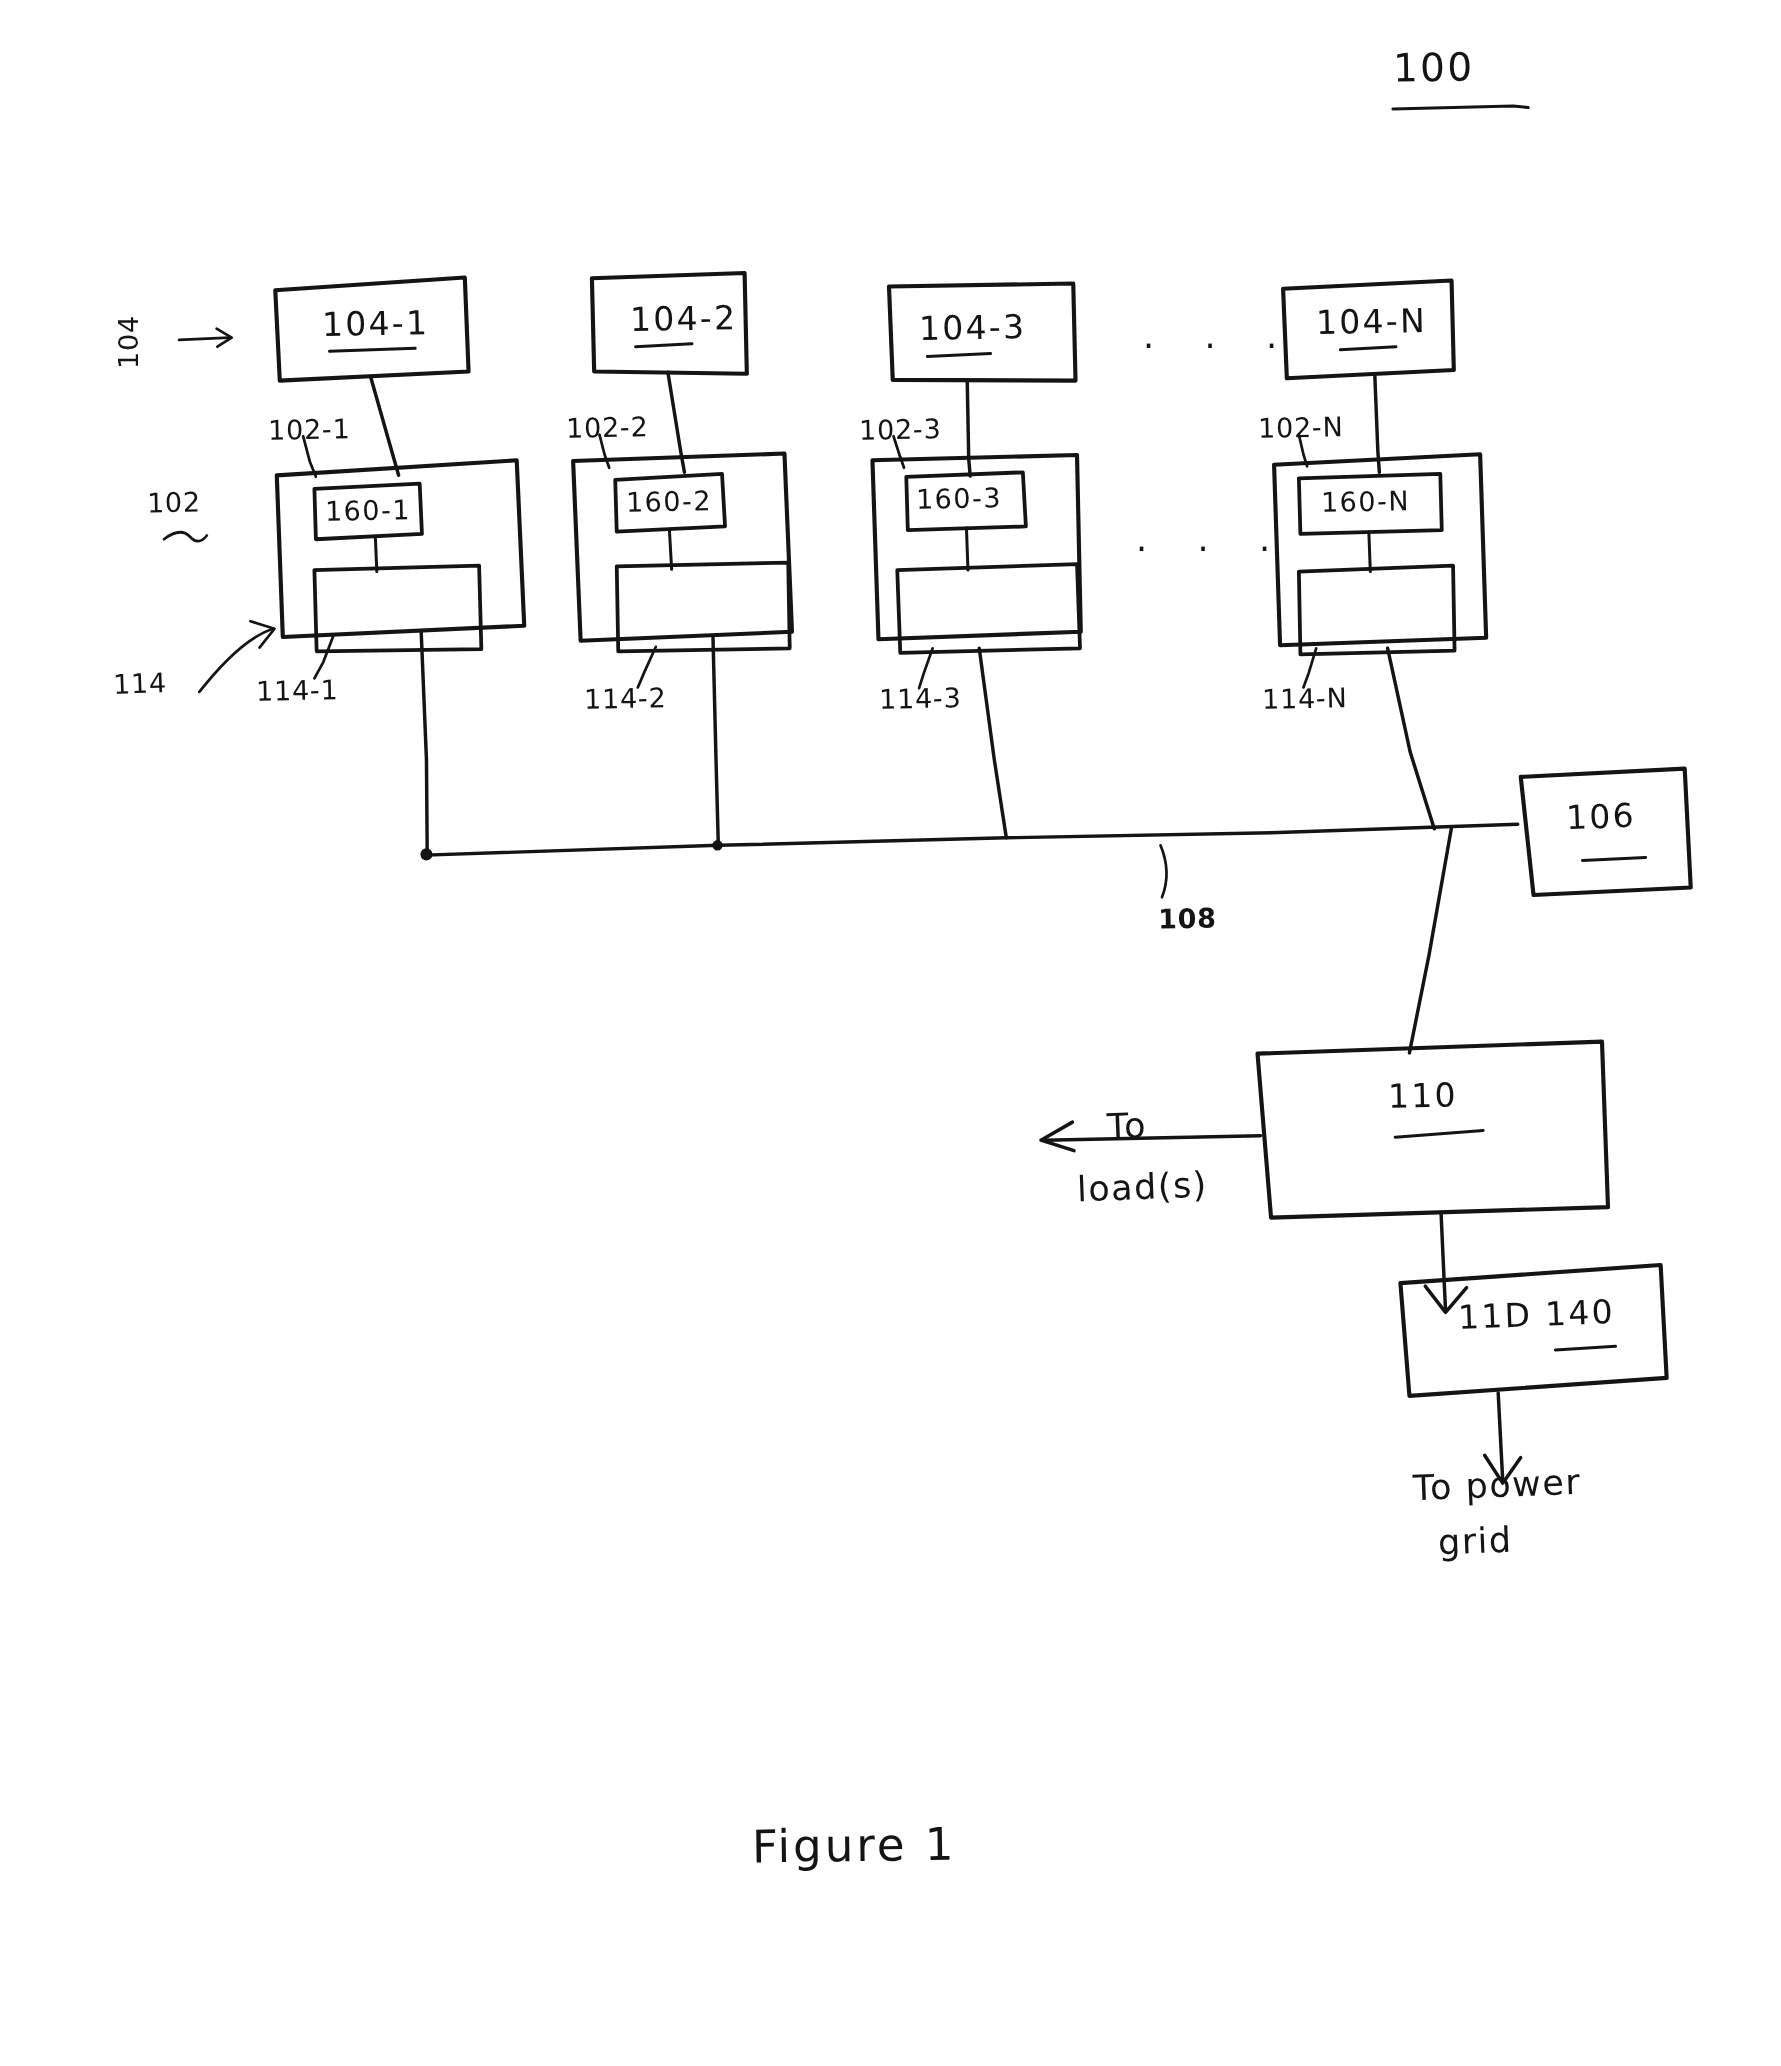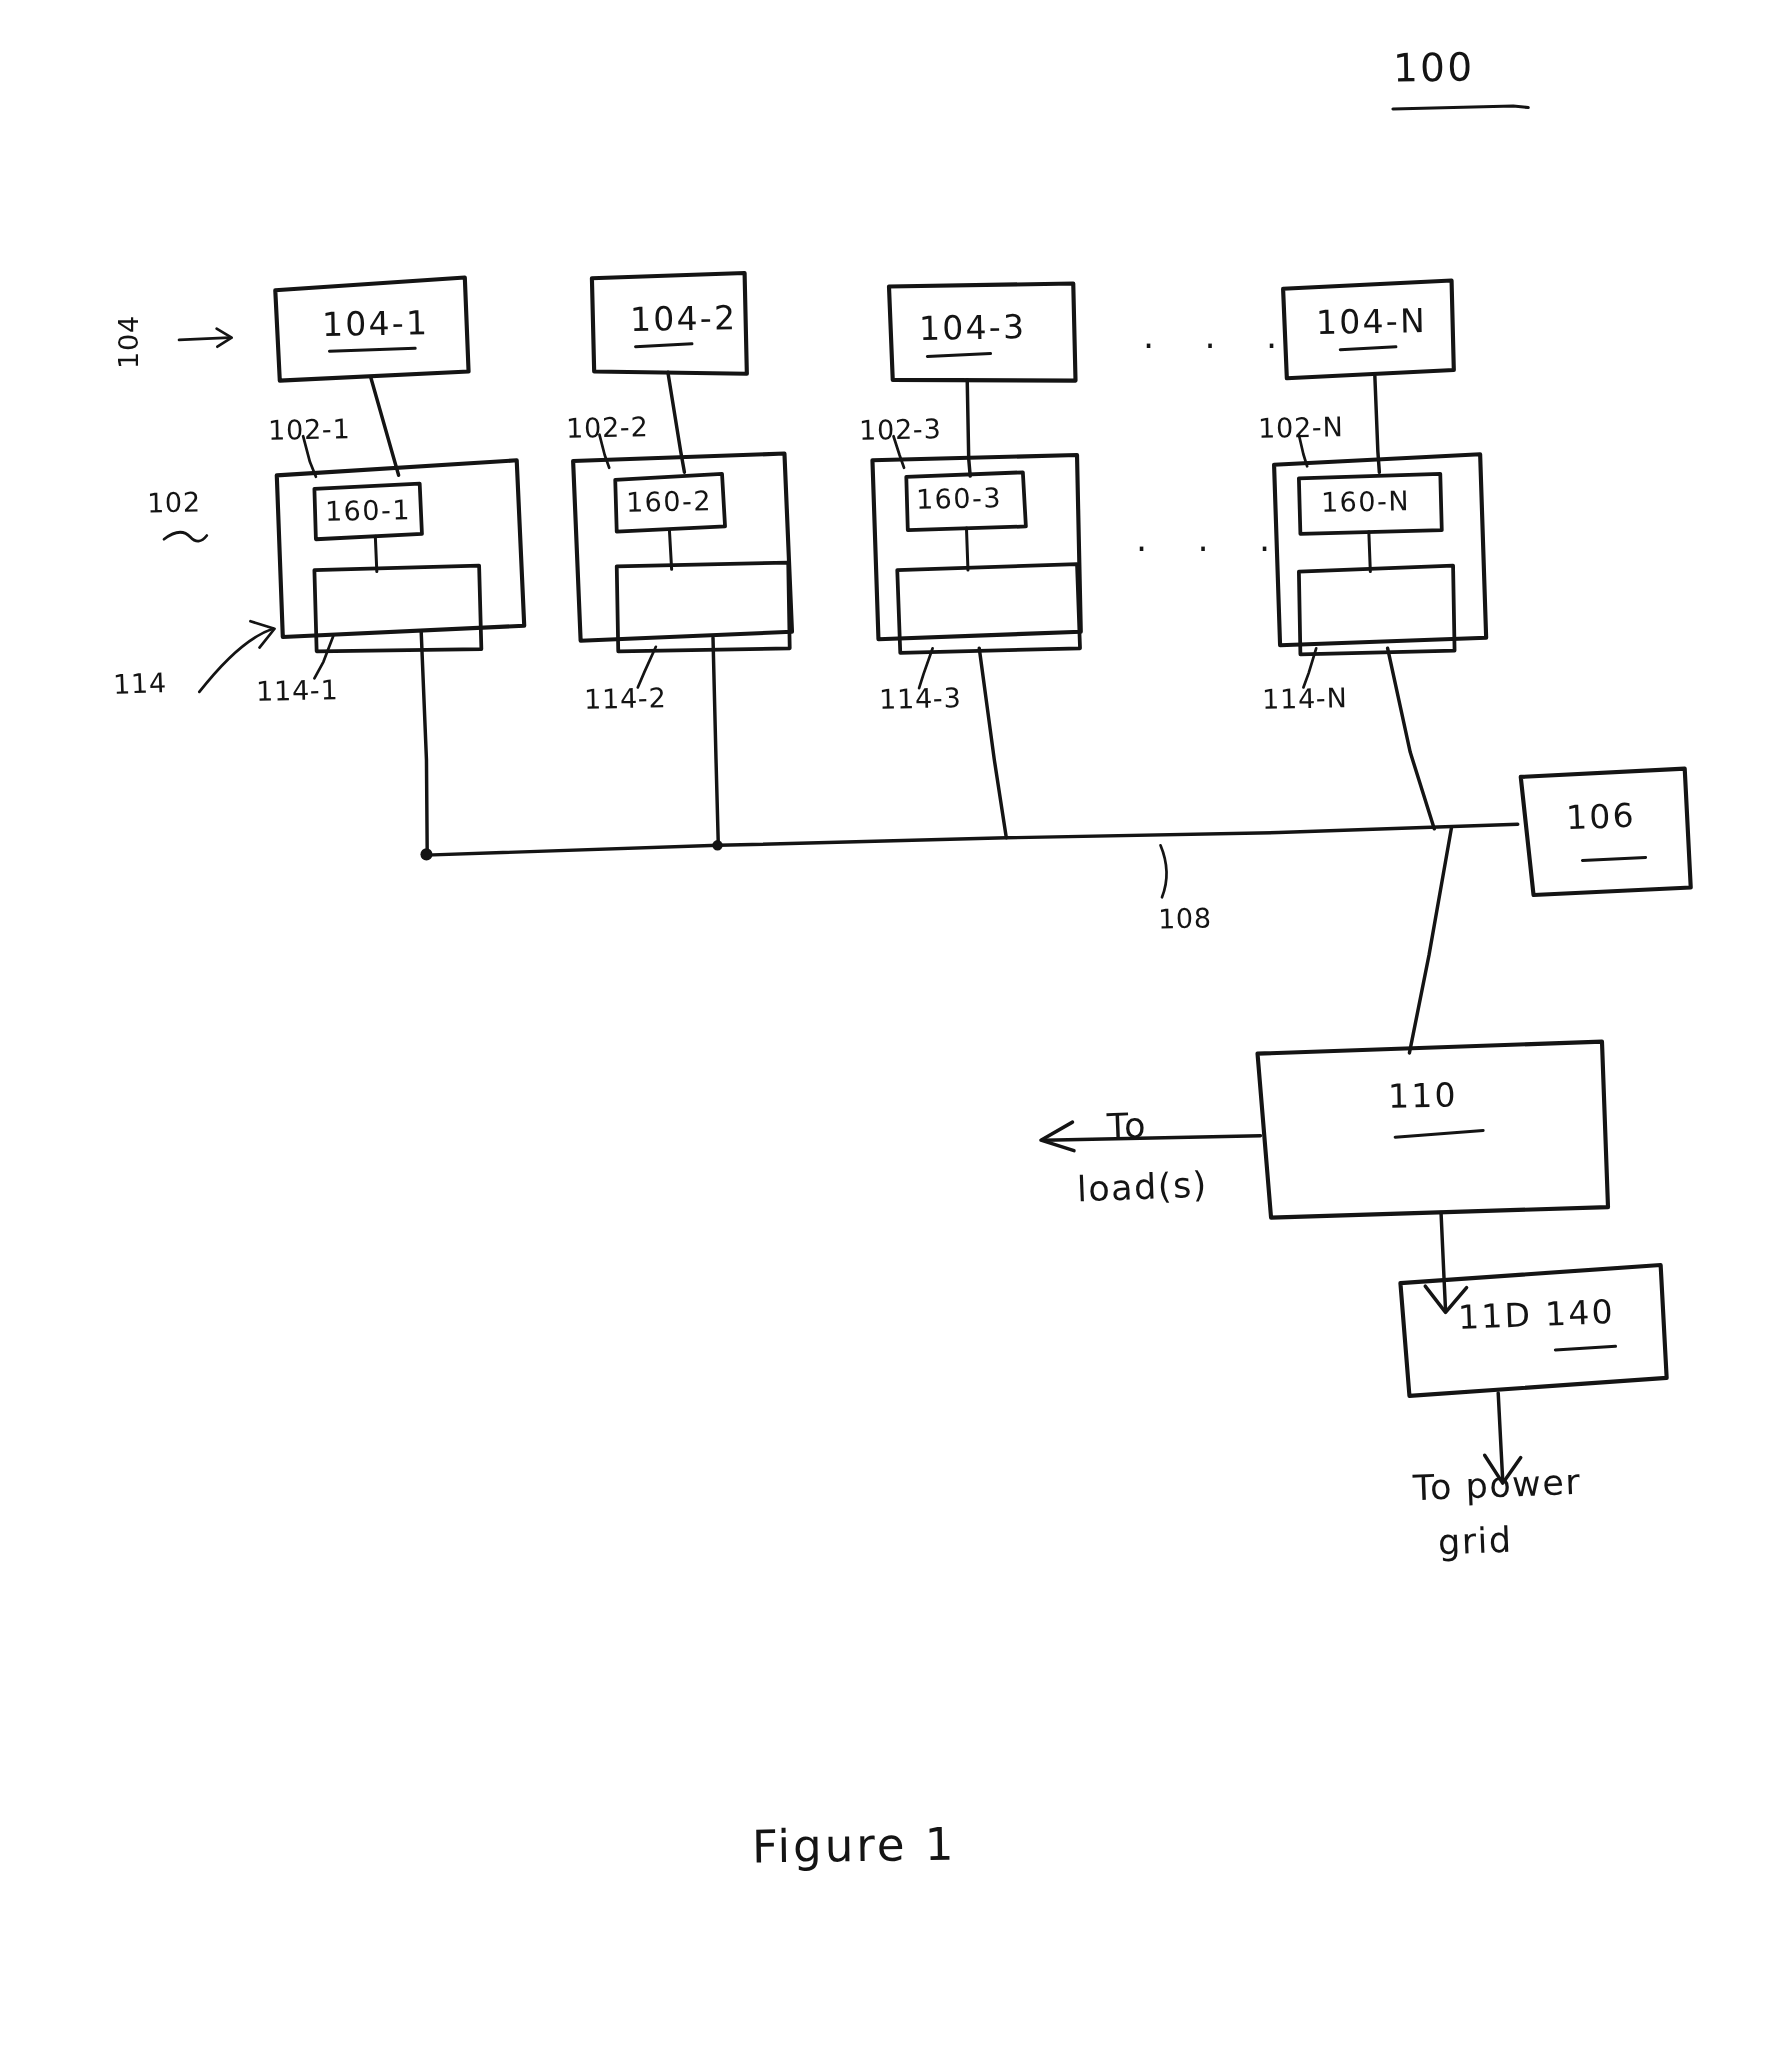--- a/index.html
+++ b/index.html
@@ -187,21 +187,21 @@
   <div class="hand lbl-inner sk2" style="left:325px; top:495px;">160-1</div>
   <div class="hand lbl-inner sk2" style="left:626px; top:486px;">160-2</div>
   <div class="hand lbl-inner sk2" style="left:916px; top:483px;">160-3</div>
   <div class="hand lbl-inner sk2" style="left:1321px; top:486px;">160-N</div>
 
   <div class="hand lbl-ref sk2" style="left:256px; top:675px;">114-1</div>
   <div class="hand lbl-ref sk2" style="left:584px; top:683px;">114-2</div>
   <div class="hand lbl-ref sk2" style="left:879px; top:683px;">114-3</div>
   <div class="hand lbl-ref sk2" style="left:1262px; top:683px;">114-N</div>
 
-  <div class="hand lbl-ref sk4" style="left:1158px; top:903px;">108</div>
+  <div class="hand lbl-ref sk4" style="left:1158px; top:903px;font-weight:bold;">108</div>
 
   <div class="hand lbl-box sk3" style="left:1566px; top:797px;">106</div>
 
   <div class="hand lbl-box sk2" style="left:1388px; top:1076px;">110</div>
 
   <div class="hand lbl-note sk3" style="left:1107px; top:1106px;">To</div>
   <div class="hand lbl-note sk3" style="left:1077px; top:1167px;">load(s)</div>
 
   <div class="hand lbl-box sk3" style="left:1458px; top:1295px;">11D 140</div>
 

